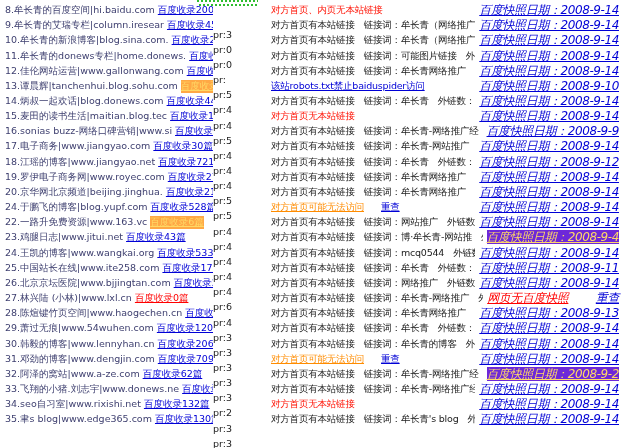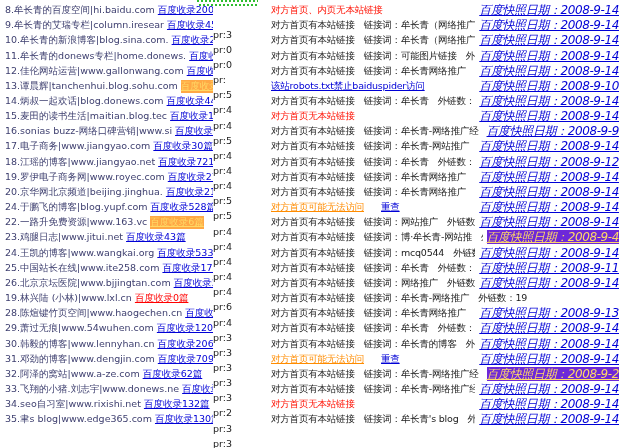--- a/index.html
+++ b/index.html
@@ -390,31 +390,36 @@
 
     </div>
     <div class="c4">
       
       <a class="snap">百度快照日期：2008-9-14</a>
       
     </div>
   </div>
     <div class="row">
     <div class="c1">
-      <span class="site">19.林兴陆 (小林)|www.lxl.cn</span>
+      <span class="site">27.林兴陆 (小林)|www.lxl.cn</span>
       <a class="inc red">百度收录0篇</a>
     </div>
     <div class="c2">pr:4</div>
     <div class="c3">
 
       <span class="check">对方首页有本站链接</span>
       <span class="kw">链接词：牟长青-网络推广</span>
       <span class="ol">外链数：19</span>
 
     </div>
+    <div class="c4">
+      <a class="nosnap">网页无百度快照</a>
+      
+      <a class="rq">重查</a>
+    </div>
   </div>
     <div class="row">
     <div class="c1">
       <span class="site">28.陈煊键竹页空间|www.haogechen.cn</span>
       <a class="inc">百度收录226篇</a>
     </div>
     <div class="c2">pr:3</div>
     <div class="c3">
 
       <span class="check">对方首页有本站链接</span>

